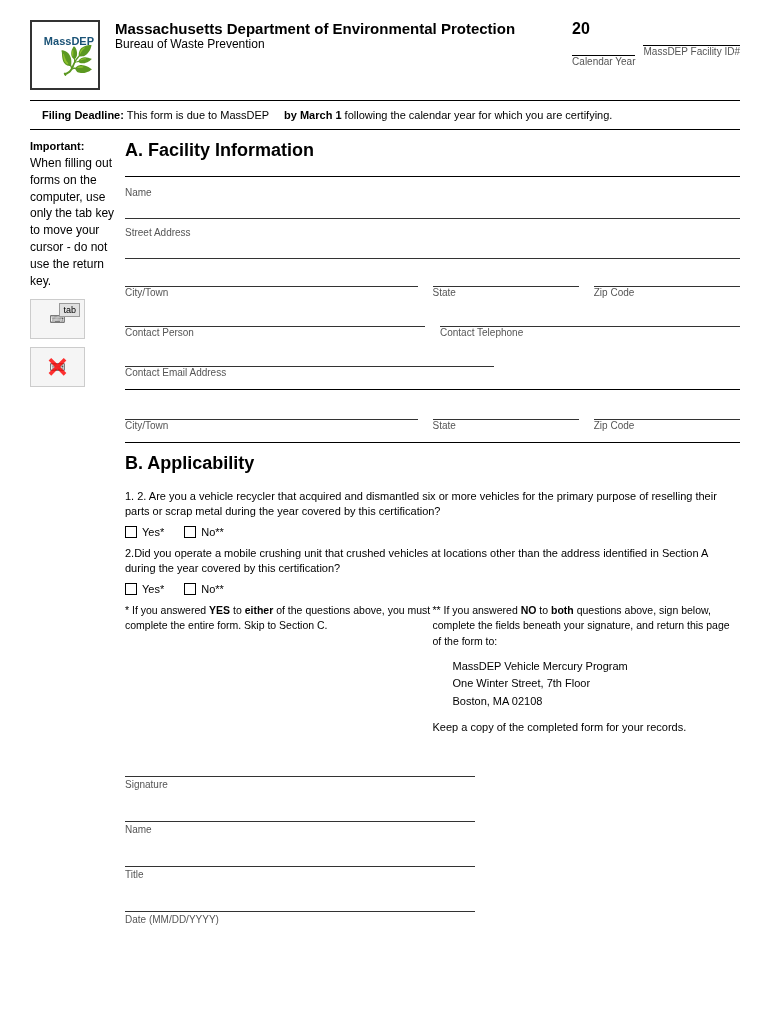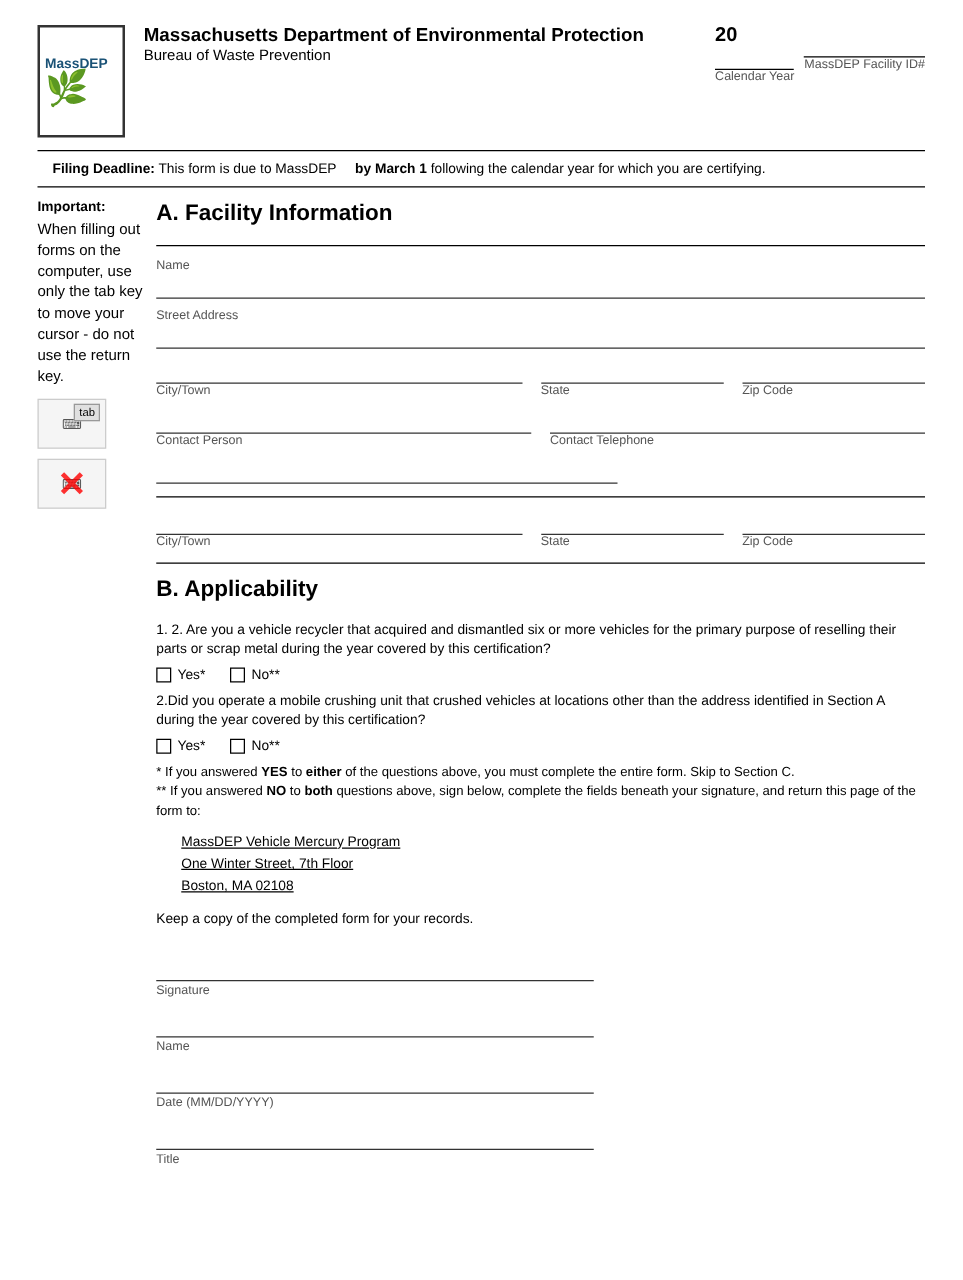--- a/index.html
+++ b/index.html
@@ -13,25 +13,25 @@
       padding: 20px 30px;
     }
     .header-section {
       display: flex;
       align-items: flex-start;
       gap: 15px;
       margin-bottom: 10px;
     }
     .logo-box {
       width: 70px;
-      height: 90px;
+      height: 70px;
       border: 2px solid #333;
       display: flex;
       flex-direction: column;
-      align-items: flex-start;
+      align-items: flex-end;
       justify-content: center;
       flex-shrink: 0;
       padding: 4px;
     }
     .logo-text {
       font-weight: bold;
       font-size: 11px;
       color: #1a5276;
       text-align: center;
     }
@@ -218,34 +218,32 @@
       height: 12px;
       border: 1px solid #000;
       display: inline-block;
       flex-shrink: 0;
     }
     .note-columns {
       display: flex;
       margin-top: 8px;
       font-size: 10.5px;
       line-height: 1.5;
-      flex-direction: column;
     }
     .note-left {
       flex: 1;
     }
     .note-right {
       flex: 1;
     }
     .address-block {
       margin: 8px 0;
       font-size: 11px;
       line-height: 1.6;
       padding-left: 20px;
-      text-decoration: underline;
     }
     .keep-copy {
       font-size: 11px;
       margin-top: 6px;
     }
     .signature-section {
       margin-top: 20px;
     }
     .sig-row {
       display: flex;
@@ -353,20 +351,21 @@
           <div class="form-col-label">Contact Person</div>
         </div>
         <div class="form-col" style="flex:1;">
           <input type="text" style="border-top: none; border-right: none; border-left: none; border-image: initial; border-bottom: 1px solid rgb(51, 51, 51); outline: none; width: 100%; height: 20px;">
           <div class="form-col-label">Contact Telephone</div>
         </div>
       </div>
 
       <div class="form-row">
         <input type="text" style="border-top: none; border-right: none; border-left: none; border-image: initial; border-bottom: 1px solid rgb(51, 51, 51); outline: none; width: 60%; height: 20px;">
+        <div class="form-row-label">Contact Email Address</div>
       </div>
 
 
       <hr class="section-divider">
 
 
       <div class="form-row-3col">
         <div class="form-col" style="flex:2;">
           <input type="text" style="border-top: none; border-right: none; border-left: none; border-image: initial; border-bottom: 1px solid rgb(51, 51, 51); outline: none; width: 100%; height: 20px;">
           <div class="form-col-label">City/Town</div>
@@ -443,24 +442,24 @@
         <div class="sig-row">
           <div class="sig-row-line"></div>
           <div class="sig-row-label">Signature</div>
         </div>
         <div class="sig-row">
           <div class="sig-row-line"></div>
           <div class="sig-row-label">Name</div>
         </div>
         <div class="sig-row">
           <div class="sig-row-line"></div>
-          <div class="sig-row-label">Date (MM/DD/YYYY)</div>
+          <div class="sig-row-label">Title</div>
         </div>
         <div class="sig-row">
           <div class="sig-row-line"></div>
-          <div class="sig-row-label">Title</div>
+          <div class="sig-row-label">Date (MM/DD/YYYY)</div>
         </div>
       </div>
 
     </div>
 
   </div>
 </div>
 
 </body></html>

